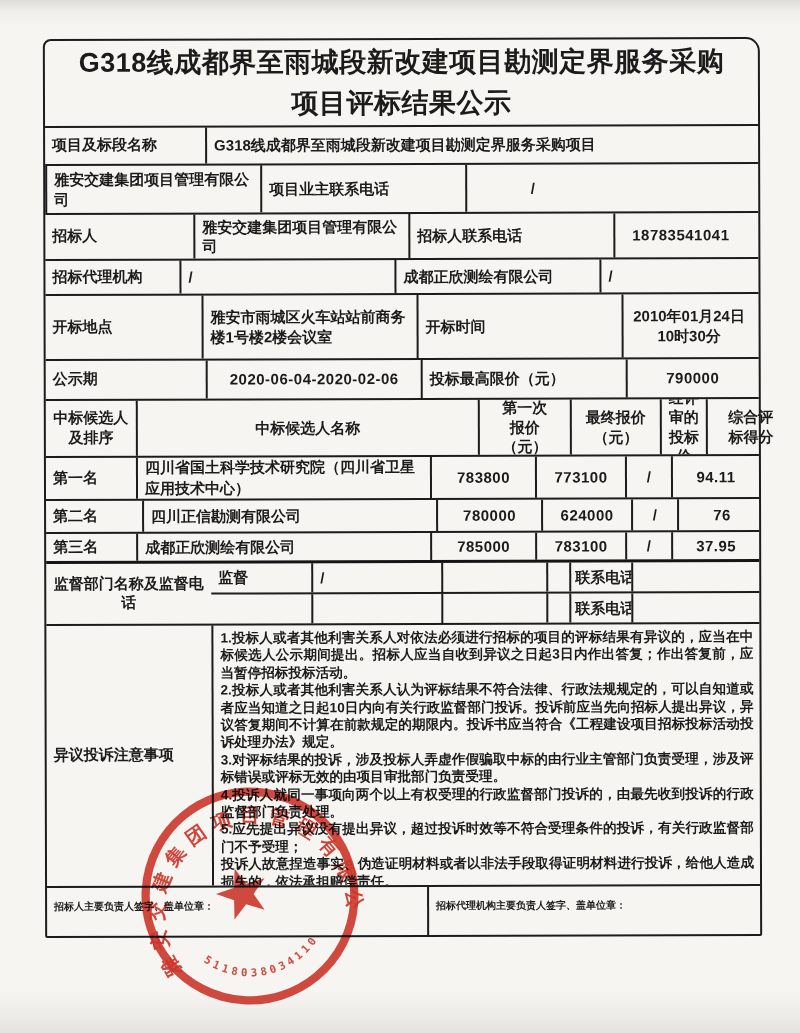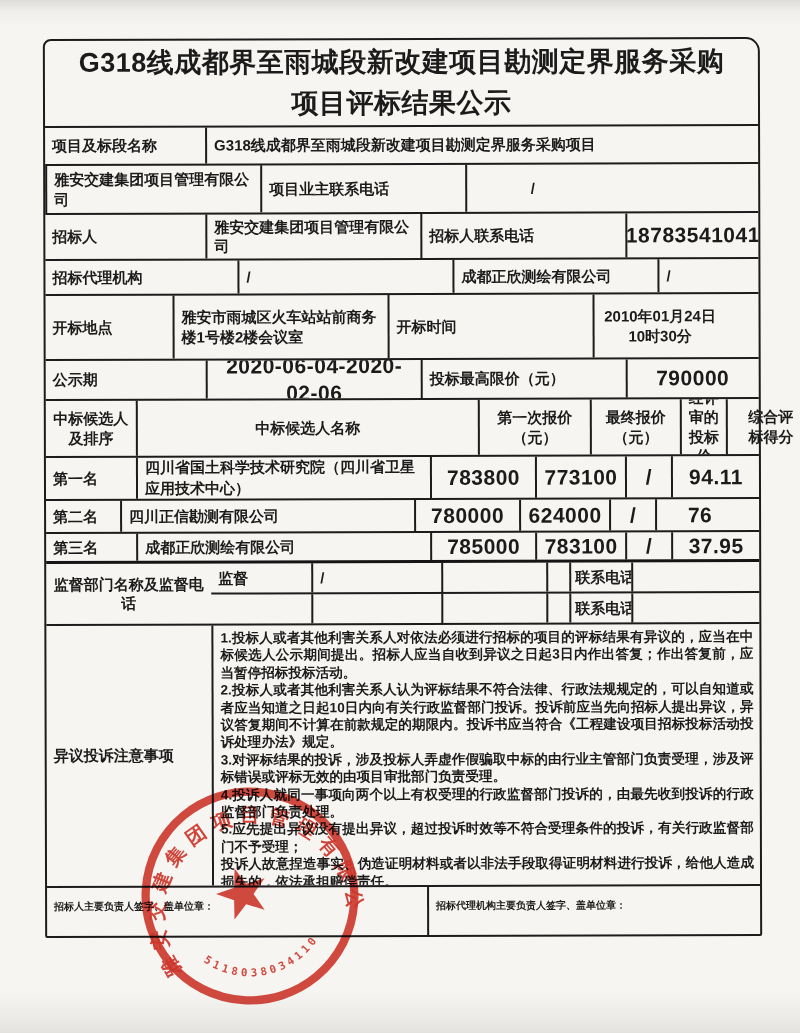--- a/index.html
+++ b/index.html
@@ -25,23 +25,23 @@
   .row.thick { border-top: 3px solid #151515; }
   .cell {
     flex: none;
     border-left: 2px solid #1c1c1c;
     display: flex; align-items: center;
     padding: 3px 7px;
     font-size: 15px; font-weight: 600;
     line-height: 1.3;
     overflow: hidden;
   }
-  .cell.firstcol { border-left: none; }
+  .cell.firstcol { border-left: none; font-family: Liberation Serif, serif; }
   .cell.center { justify-content: center; text-align: center; }
-  .cell.num { justify-content: center; font-size: 21px; letter-spacing: .5px; }
+  .cell.num { justify-content: center; font-size: 15px; letter-spacing: .5px; }
   .title-block {
     height: 85px;
     display: flex; flex-direction: column;
     align-items: center; justify-content: center;
     text-align: center;
     font-size: 27px; font-weight: 800; letter-spacing: .5px;
     line-height: 1.5;
   }
   .notice-text { display: block; font-size: 13.6px; font-weight: 600; line-height: 17.4px; padding: 4px 6px 2px 7px; }
   .notice-text p { margin: 0; text-align: justify; }
@@ -76,66 +76,66 @@
     <div class="cell" style="width:553px">G318线成都界至雨城段新改建项目勘测定界服务采购项目</div>
   </div>
 
   <div class="row" style="height:49px">
     <div class="cell" style="width:215px">雅安交建集团项目管理有限公司</div>
     <div class="cell" style="width:205px">项目业主联系电话</div>
     <div class="cell center" style="width:133px">/</div>
   </div>
 
   <div class="row" style="height:46px">
-    <div class="cell firstcol" style="width:160px">招标人</div>
+    <div class="cell firstcol" style="width:148px">招标人</div>
     <div class="cell" style="width:215px">雅安交建集团项目管理有限公司</div>
     <div class="cell" style="width:205px">招标人联系电话</div>
     <div class="cell center num" style="width:133px">18783541041</div>
   </div>
 
   <div class="row" style="height:35px">
-    <div class="cell firstcol" style="width:192px">招标代理机构</div>
+    <div class="cell firstcol" style="width:134px">招标代理机构</div>
     <div class="cell" style="width:215px">/</div>
     <div class="cell" style="width:205px">成都正欣测绘有限公司</div>
     <div class="cell" style="width:133px">/</div>
   </div>
 
   <div class="row" style="height:65px">
-    <div class="cell firstcol" style="width:127px">开标地点</div>
+    <div class="cell firstcol" style="width:156px">开标地点</div>
     <div class="cell" style="width:215px">雅安市雨城区火车站站前商务楼1号楼2楼会议室</div>
     <div class="cell" style="width:205px">开标时间</div>
     <div class="cell center" style="width:133px">2010年01月24日10时30分</div>
   </div>
 
   <div class="row" style="height:40px">
     <div class="cell firstcol" style="width:160px">公示期</div>
     <div class="cell center num" style="width:215px">2020-06-04-2020-02-06</div>
     <div class="cell" style="width:205px">投标最高限价（元）</div>
     <div class="cell center num" style="width:132px">790000</div>
   </div>
 
   <div class="row" style="height:57px">
     <div class="cell firstcol center" style="width:90px">中标候选人及排序</div>
     <div class="cell center" style="width:342px">中标候选人名称</div>
-    <div class="cell center" style="width:112px;padding:5px 16px">第一次报价（元）</div>
+    <div class="cell center" style="width:92px;padding:5px 16px">第一次报价（元）</div>
     <div class="cell center" style="width:90px;padding:3px 10px">最终报价（元）</div>
     <div class="cell center" style="width:46px;padding:3px 0">经评审的投标价</div>
     <div class="cell center" style="width:88px;padding:3px 14px">综合评标得分</div>
   </div>
 
   <div class="row" style="height:43px">
     <div class="cell firstcol" style="width:90px">第一名</div>
     <div class="cell" style="width:294px;line-height:1.35">四川省国土科学技术研究院（四川省卫星应用技术中心）</div>
     <div class="cell num" style="width:105px">783800</div>
     <div class="cell num" style="width:90px">773100</div>
     <div class="cell num" style="width:46px">/</div>
     <div class="cell num" style="width:88px">94.11</div>
   </div>
   <div class="row" style="height:33px">
-    <div class="cell firstcol" style="width:74px">第二名</div>
+    <div class="cell firstcol" style="width:96px">第二名</div>
     <div class="cell" style="width:294px">四川正信勘测有限公司</div>
     <div class="cell num" style="width:105px">780000</div>
     <div class="cell num" style="width:90px">624000</div>
     <div class="cell num" style="width:46px">/</div>
     <div class="cell num" style="width:88px">76</div>
   </div>
   <div class="row" style="height:29px">
     <div class="cell firstcol" style="width:90px">第三名</div>
     <div class="cell" style="width:294px">成都正欣测绘有限公司</div>
     <div class="cell num" style="width:105px">785000</div>

